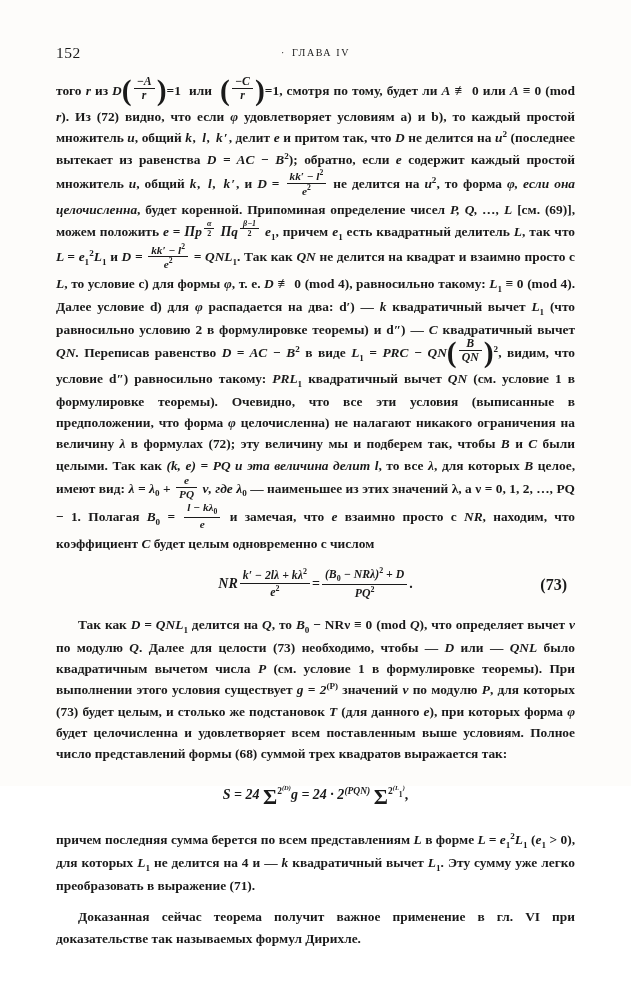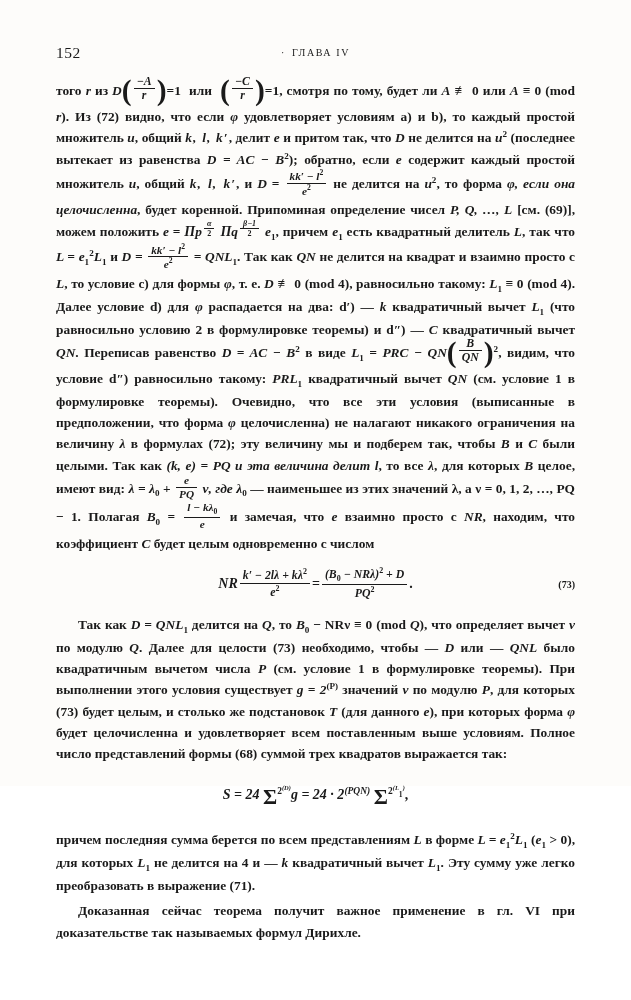--- a/index.html
+++ b/index.html
@@ -52,21 +52,21 @@
     text-justify: inter-word;
     font-weight: bold;
   }
   p {
     margin: 0;
   }
   p.indent {
     text-indent: 22px;
   }
   p + p {
-    margin-top: 4px;
+    margin-top: 10px;
   }
   .m { font-style: italic; }
   .subn {
     font-size: 0.68em;
     vertical-align: sub;
     font-style: normal;
   }
   .sup {
     font-size: 0.68em;
     vertical-align: super;
@@ -113,24 +113,24 @@
     top: 0.02em;
   }
   .eqline {
     text-align: center;
     margin: 14px 0 12px 0;
     position: relative;
     font-size: 14px;
   }
   .eqline .tagno {
     position: absolute;
-    right: 0;
+    right: 8px;
     top: 50%;
     transform: translateY(-50%);
-    font-size: 10px;
+    font-size: 16px;
     font-style: normal;
   }
   .bigsum {
     font-size: 1.55em;
     vertical-align: -0.22em;
     font-style: normal;
   }
   .bigprod {
     font-size: 1.05em;
     font-style: italic;

